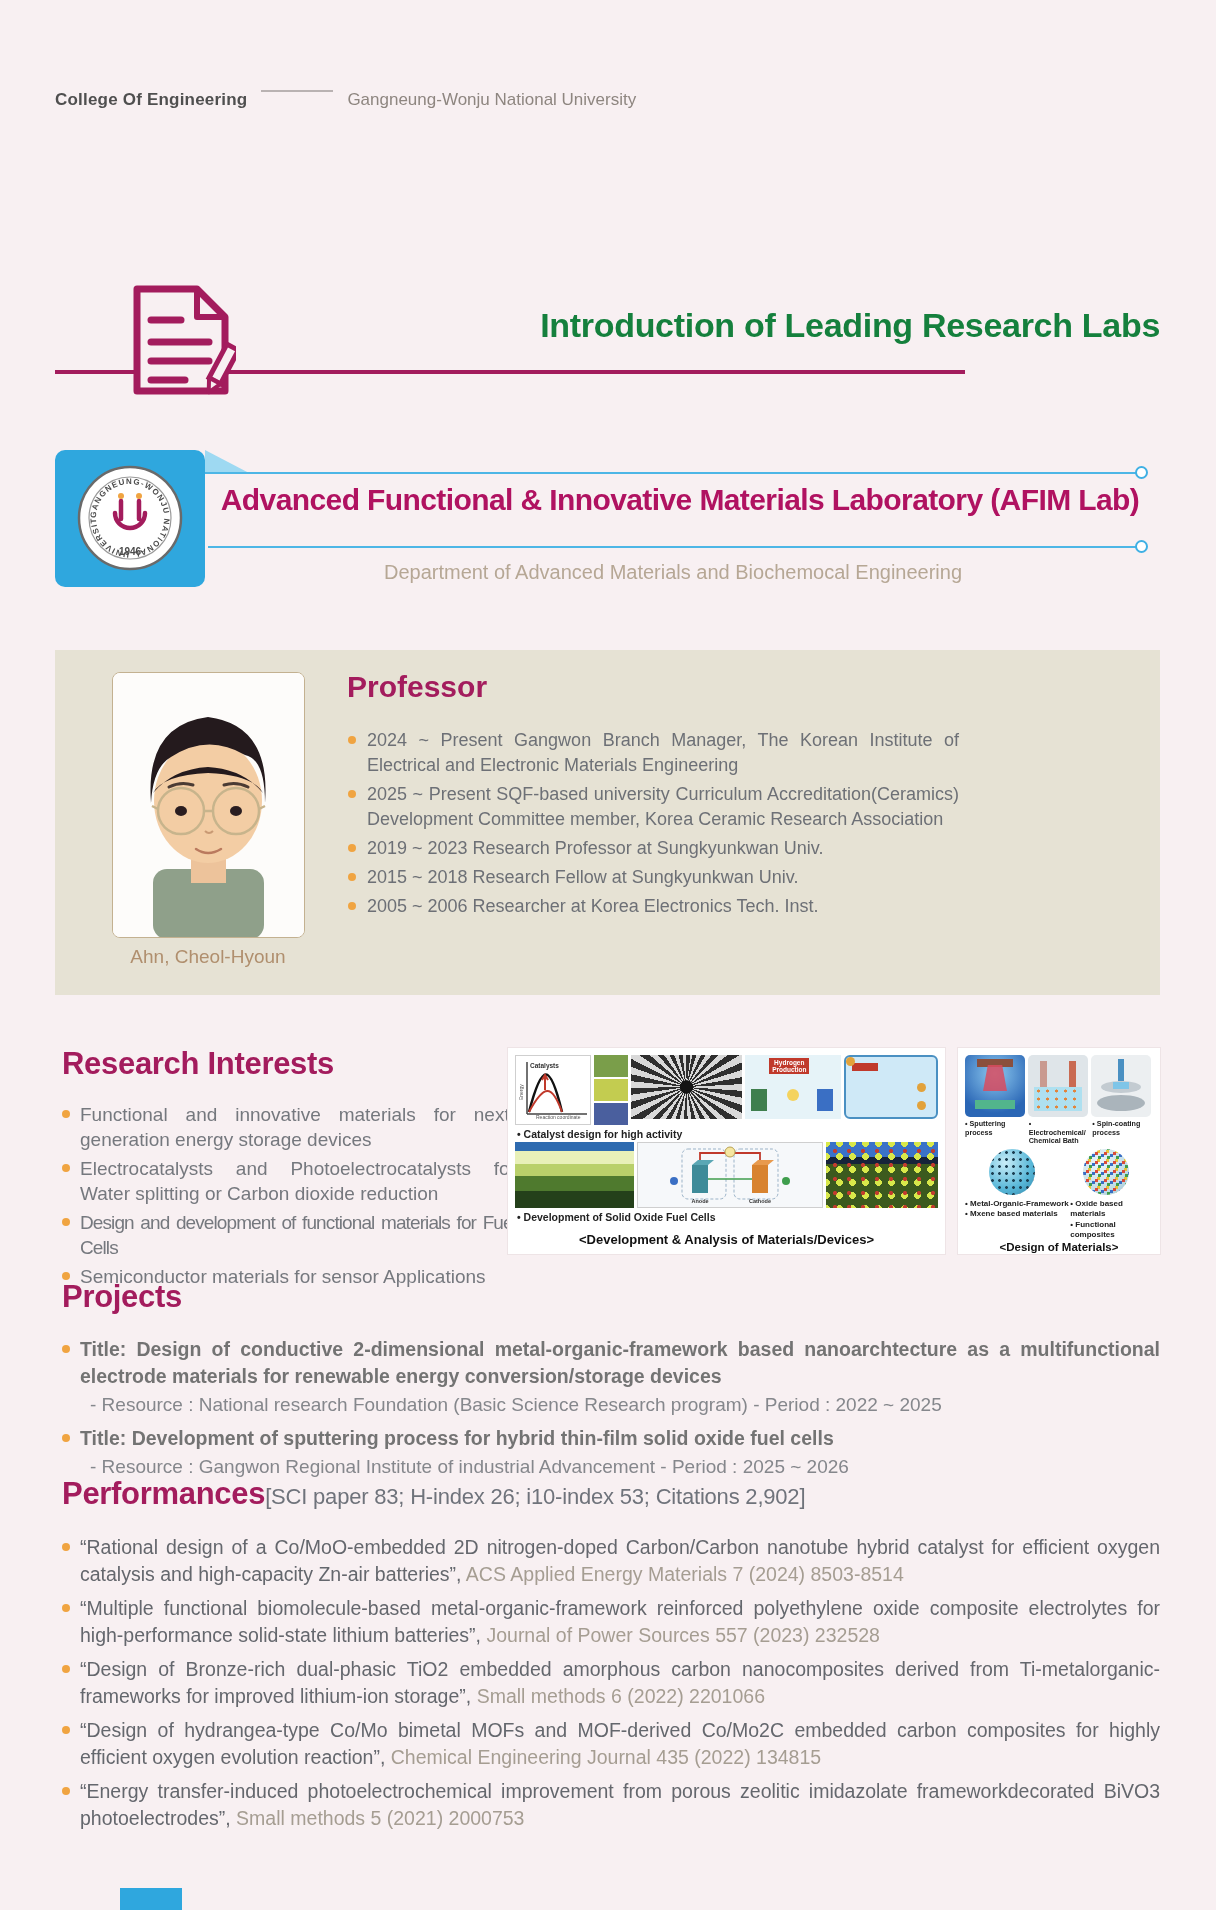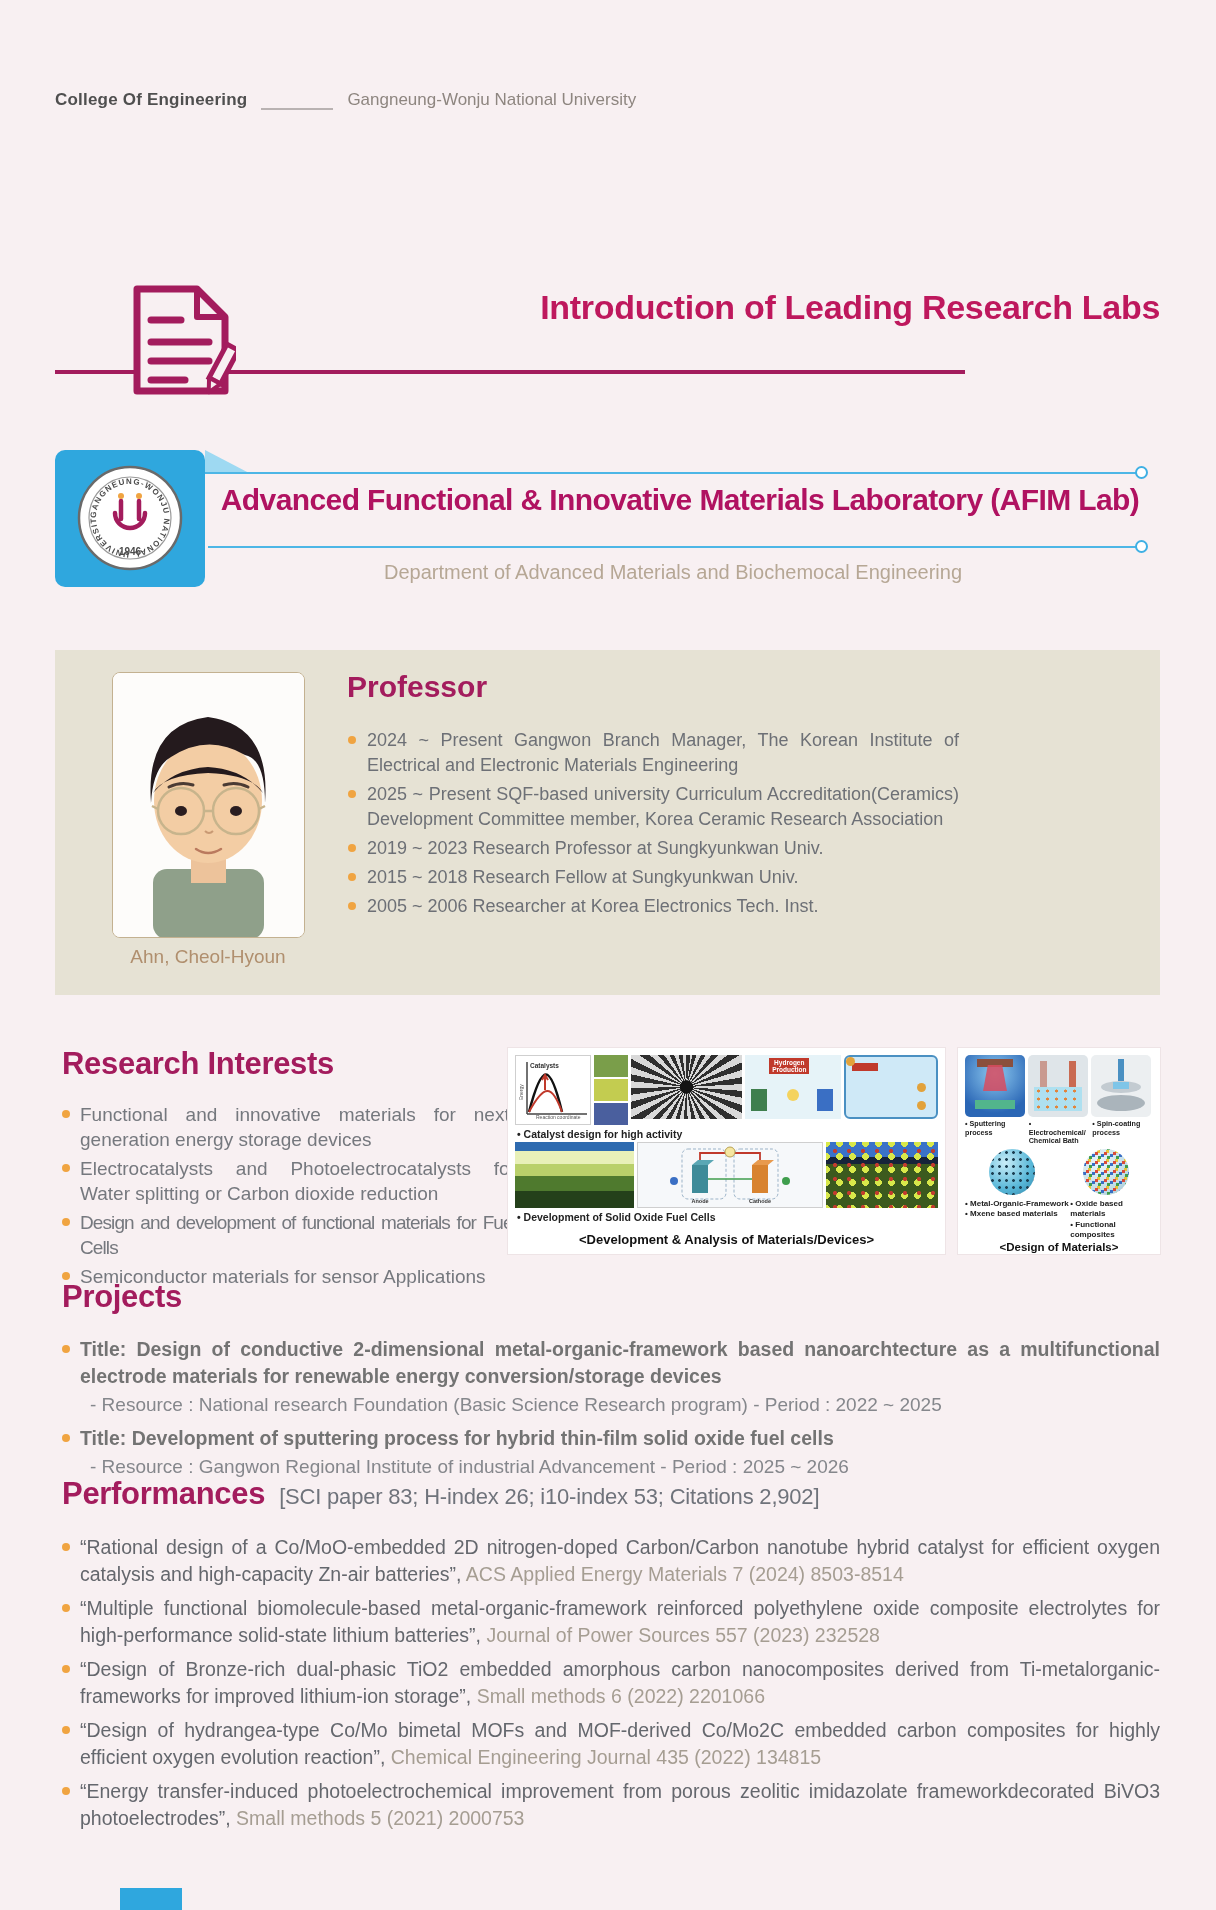--- a/index.html
+++ b/index.html
@@ -1,30 +1,30 @@
 <!DOCTYPE html>
 <html><head>
 <meta charset="utf-8">
 <style>
   * { margin:0; padding:0; box-sizing:border-box; }
   html,body { background:#e9e4e6; }
   body { font-family:"Liberation Sans","DejaVu Sans",sans-serif; }
   .page { position:relative; width:1216px; height:1910px; background:#f8f0f2; overflow:hidden; margin:0 auto; }
 
   
-  .hdr { position:absolute; left:55px; top:90px; display:flex; align-items:flex-end; gap:14px; }
+  .hdr { position:absolute; left:55px; top:90px; display:flex; align-items:flex-start; gap:14px; }
   .hdr .college { font-size:17px; color:#4f4f4f; font-weight:bold; letter-spacing:.2px; }
   .hdr .dash { width:72px; height:2px; background:#b9b2b2; }
   .hdr .univ { font-size:17px; color:#8e8680; }
 
   
   .banner-line { position:absolute; left:55px; top:370px; width:910px; height:4px; background:#a31c5d; }
   .doc-icon { position:absolute; left:128px; top:282px; width:108px; height:116px; z-index:2; }
-  .banner-title { position:absolute; left:400px; top:288px; width:760px; text-align:right;
-                  font-size:34px; font-weight:bold; color:#be185d; letter-spacing:-.3px; }
+  .banner-title { position:absolute; left:400px; top:306px; width:760px; text-align:right;
+                  font-size:34px; font-weight:bold; color:#15803d; letter-spacing:-.3px; }
 
   
   .logo-box { position:absolute; left:55px; top:450px; width:150px; height:137px; background:#2fa7de; border-radius:10px; }
   .logo-box svg { position:absolute; left:22px; top:15px; }
   .fold { position:absolute; left:205px; top:450px; width:46px; height:24px; background:#9ed9f2;
           clip-path:polygon(0 0, 100% 100%, 0 100%); }
   .bline { position:absolute; height:2px; background:#4db6e6; }
   .bline.top { left:205px; top:472px; width:932px; }
   .bline.bot { left:208px; top:546px; width:929px; }
   .bdot { position:absolute; width:13px; height:13px; border:2.5px solid #3fb0e4; background:#fff; border-radius:50%; }
@@ -121,21 +121,21 @@
   .matcaps .col { flex:1; font-size:8px; font-weight:bold; color:#222; line-height:10.5px; }
 
   
   .proj-list { position:absolute; left:62px; top:1336px; width:1098px; list-style:none; }
   .proj-list li { position:relative; padding-left:18px; margin-bottom:7px; }
   .proj-list .dot { top:9px; left:0; }
   .proj-title { font-size:19.5px; line-height:27px; color:#737373; text-align:justify;font-weight:bold; }
   .proj-res { font-size:19px; line-height:26px; color:#85878c; padding-left:10px; margin-top:2px; }
 
   
-  .perf-row { position:absolute; left:62px; top:1476px; display:flex; align-items:baseline; gap:14px; }
+  .perf-row { position:absolute; left:62px; top:1476px; display:flex; align-items:baseline; }
   .perf-metrics { font-size:22px; color:#6f737b; letter-spacing:-.2px; }
   .pub-list { position:absolute; left:62px; top:1534px; width:1098px; list-style:none; }
   .pub-list li { position:relative; padding-left:18px; font-size:19.5px; line-height:26.5px; margin-bottom:8px; text-align:justify; }
   .pub-list .dot { top:9px; left:0; }
   .pub-title { color:#64676d; }
   .pub-journal { color:#a59d92;margin-top:36px; }
 
   .footer-tab { position:absolute; left:120px; top:1888px; width:62px; height:22px; background:#2fa7de; }
 </style>
 </head>

